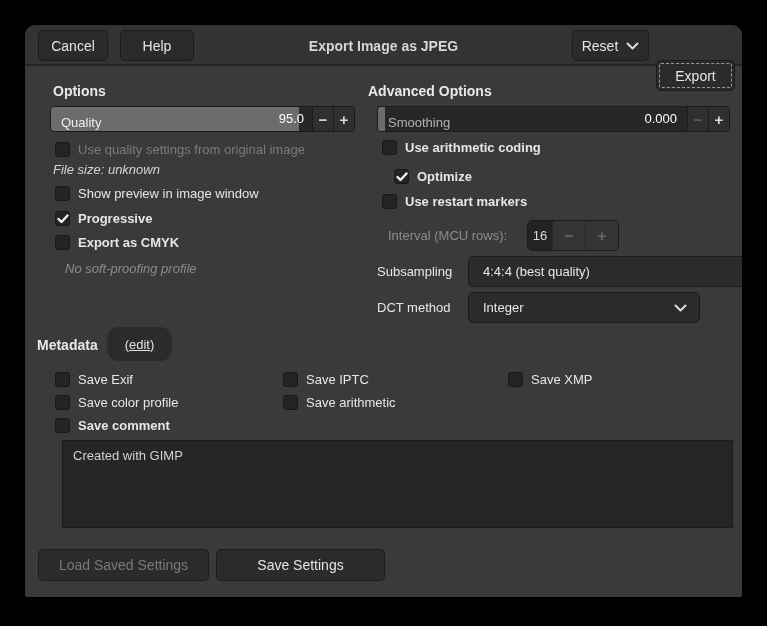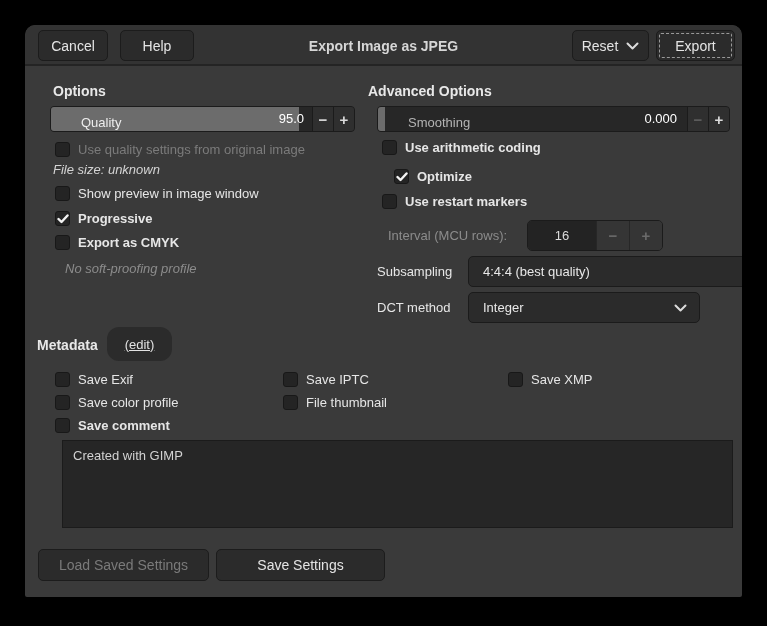--- a/index.html
+++ b/index.html
@@ -11,33 +11,33 @@
 
   
   .hdr { position:absolute; top:0; left:0; right:0; height:41px; background:#333333;
          border-radius:10px 10px 0 0; border-bottom:2px solid #242424; }
   .title { position:absolute; top:0; left:0; right:0; height:41px; display:flex;
            align-items:center; justify-content:center; font-weight:bold; font-size:14px;
            color:#d6d6d6; pointer-events:none; }
   .btn { position:absolute; top:5px; height:31px; background:#2b2b2b; border:1px solid #1c1c1c;
          border-radius:5px; display:flex; align-items:center; justify-content:center;
          gap:8px; font-size:14px; color:#e4e4e4; }
-  .focus { outline:1px dashed #999; outline-offset:-4px; }
+  .focus { outline:1px dashed #999; outline-offset:-4px;margin-top:30px; }
 
   
   .lbl { position:absolute; font-size:13px; color:#e6e6e6; white-space:nowrap; }
   .h   { font-weight:bold; font-size:14px; color:#e8e8e8; }
   .it  { font-style:italic; color:#d4d4d4; }
   .gray{ color:#8c8c8c; }
 
   
   .spinscale { position:absolute; height:26px; background:#272727; border:1px solid #1b1b1b;
                border-radius:4px; overflow:hidden; }
   .ss-fill  { position:absolute; left:0; top:0; bottom:0; background:#6c6c6c; }
-  .ss-label { position:absolute; left:10px; top:4px; line-height:24px; font-size:13px; color:#eeeeee;margin-left:20px; }
+  .ss-label { position:absolute; left:10px; top:4px; line-height:24px; font-size:13px; color:#eeeeee; }
   .ss-label.dim { color:#b4b4b4; }
   .ss-value { position:absolute; top:0; line-height:24px; font-size:13px; color:#ffffff; }
   .ss-btn { position:absolute; top:0; bottom:0; width:21px; background:#2f2f2f;
             display:flex; align-items:center; justify-content:center; font-size:15px;
             font-weight:bold; color:#dadada; border-left:1px solid #1b1b1b; }
   .ss-btn.minus { right:21px; } .ss-btn.plus { right:0; }
   .ss-btn.off { color:#5e5e5e; }
 
   
   .chk { position:absolute; display:flex; align-items:center; gap:8px; height:17px; }
@@ -50,21 +50,21 @@
 
   
   .dd { position:absolute; height:31px; background:#2b2b2b; border:1px solid #1b1b1b;
         border-radius:5px; display:flex; align-items:center; }
   .dd-value { padding-left:14px; font-size:13px; color:#e8e8e8; flex:1; white-space:nowrap; }
   .dd-chevron { margin-right:12px; display:flex; }
 
   
   .spin { position:absolute; height:31px; display:flex; border:1px solid #1b1b1b;
           border-radius:5px; overflow:hidden; }
-  .sp-val { width:68px; background:#232323; color:#dcdcdc; font-size:13px;
+  .sp-val { width:24px; background:#232323; color:#dcdcdc; font-size:13px;
             display:flex; align-items:center; justify-content:center; }
   .sp-btn { width:33px; background:#353535; color:#6a6a6a; font-size:15px; font-weight:bold;
             display:flex; align-items:center; justify-content:center; border-left:1px solid #272727; }
 
   
   .editbtn { position:absolute; background:#2b2b2b; border-radius:12px; display:flex;
              align-items:center; justify-content:center; font-size:13px; }
   .editbtn span { text-decoration:underline; color:#e2e2e2; }
 
   
@@ -225,21 +225,21 @@
   <div class="chk" style="left:483px; top:346px;">
     <span class="cb"></span>
     <span class="cb-label">Save XMP</span>
   </div>
   <div class="chk" style="left:30px; top:369px;align-items:center;">
     <span class="cb"></span>
     <span class="cb-label">Save color profile</span>
   </div>
   <div class="chk" style="left:258px; top:369px;">
     <span class="cb"></span>
-    <span class="cb-label">File thumbnail</span>
+    <span class="cb-label">Save arithmetic</span>
   </div>
   <div class="chk b" style="left:30px; top:392px;">
     <span class="cb"></span>
     <span class="cb-label">Save comment</span>
   </div>
 
   <div class="comment" style="left:37px; top:415px; width:671px; height:88px;">Created with GIMP</div>
 
   <div class="fbtn off" style="left:13px; top:524px; width:171px;">
     <span>Load Saved Settings</span>

